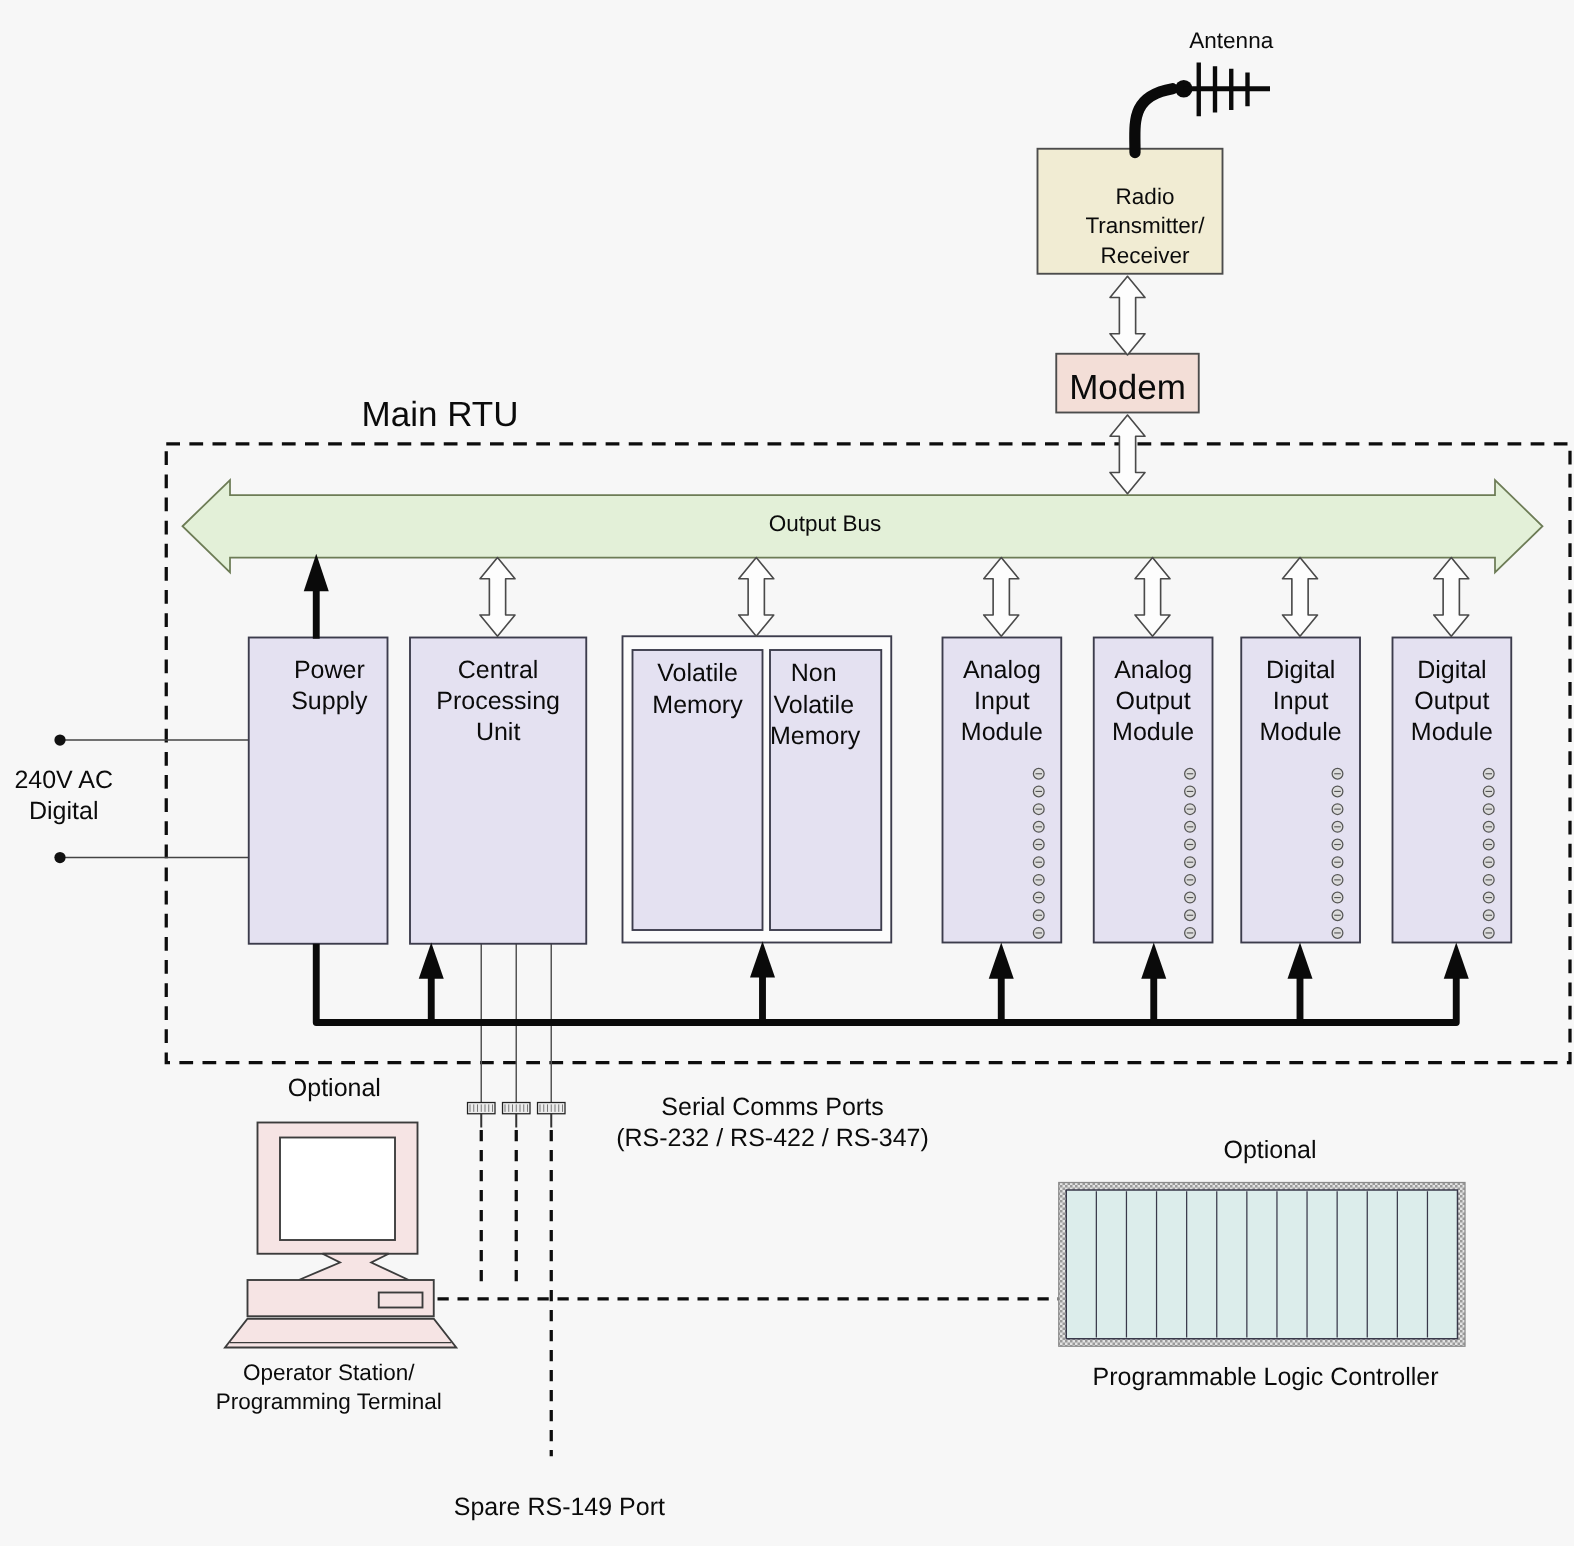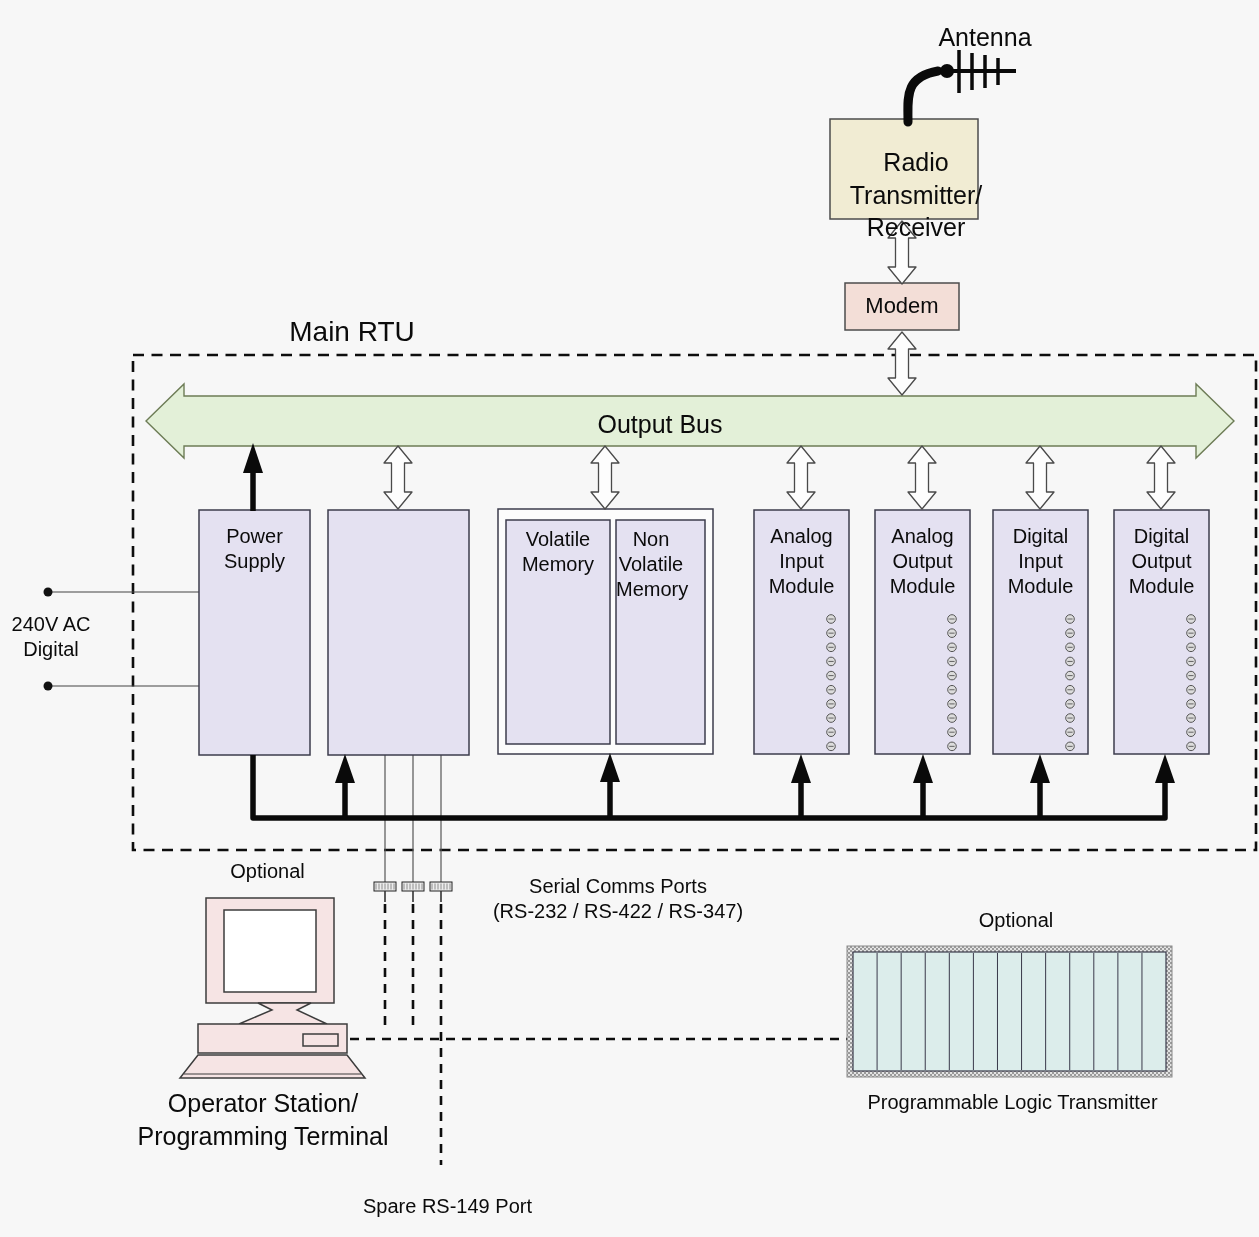--- a/index.html
+++ b/index.html
@@ -2,22 +2,22 @@
 <html><head>
 <meta charset="utf-8">
 <style>
   html,body{margin:0;padding:0;background:#f7f7f7;}
   #stage{position:relative;width:1259px;height:1237px;background:#f7f7f7;overflow:hidden;
          font-family:"Liberation Sans",sans-serif;}
   #diagram-svg{position:absolute;left:0;top:0;}
   .lbl{position:absolute;font-family:"Liberation Sans",sans-serif;font-size:20px;color:#0b0b0b;
        text-align:center;white-space:pre-line;line-height:1.26;}
   .lbl.big{font-size:28px;text-align:left;}
-  .lbl.md{font-size:22px;}
-  .lbl.rd{font-size:25px;line-height:1.3;}
+  .lbl.md{font-size:28px;}
+  .lbl.rd{font-size:18px;line-height:1.3;}
 </style>
 </head>
 <body>
 
 <div id="stage">
 
 <svg id="diagram-svg" width="1259" height="1237" viewBox="0 0 1259 1237" xmlns="http://www.w3.org/2000/svg">
   <defs>
     <pattern id="stipple" width="4" height="4" patternUnits="userSpaceOnUse">
       <rect width="4" height="4" fill="#e3e3e3"></rect>
@@ -259,22 +259,25 @@
 
 <div class="lbl rd" style="left:920px;top:21px;width:130px;">Antenna</div>
 <div class="lbl rd" style="left:830px;top:146px;width:172px;">Radio
 Transmitter/
 Receiver</div>
 <div class="lbl md" style="left:845px;top:292px;width:114px;">Modem</div>
 <div class="lbl big" style="left:252px;top:314px;width:200px;text-align:center;">Main RTU</div>
 <div class="lbl rd" style="left:560px;top:408px;width:200px;">Output Bus</div>
 <div class="lbl" style="left:0px;top:612px;width:102px;">240V AC
 Digital</div>
-<div class="lbl" style="left:199px;top:524px;width:111px;">Power
+<div class="lbl" style="left:199px;top:524px;width:129px;">Power
 Supply</div>
+<div class="lbl" style="left:328px;top:524px;width:141px;">Central
+Processing
+Unit</div>
 <div class="lbl" style="left:506px;top:527px;width:104px;">Volatile
 Memory</div>
 <div class="lbl" style="left:616px;top:527px;width:70px;">Non
 Volatile
 Memory</div>
 <div class="lbl" style="left:754px;top:524px;width:95px;">Analog
 Input
 Module</div>
 <div class="lbl" style="left:875px;top:524px;width:95px;">Analog
 Output
@@ -284,16 +287,16 @@
 Module</div>
 <div class="lbl" style="left:1114px;top:524px;width:95px;">Digital
 Output
 Module</div>
 <div class="lbl" style="left:210px;top:859px;width:115px;">Optional</div>
 <div class="lbl" style="left:448px;top:874px;width:340px;">Serial Comms Ports
 (RS-232 / RS-422 / RS-347)</div>
 <div class="lbl rd" style="left:133px;top:1087px;width:260px;">Operator Station/
 Programming Terminal</div>
 <div class="lbl" style="left:956px;top:908px;width:120px;">Optional</div>
-<div class="lbl" style="left:840px;top:1090px;width:345px;">Programmable Logic Transmitter</div>
+<div class="lbl" style="left:840px;top:1090px;width:345px;">Programmable Logic Controller</div>
 <div class="lbl" style="left:335px;top:1194px;width:225px;">Spare RS-149 Port</div>
 
 </div>
 
 </body></html>

